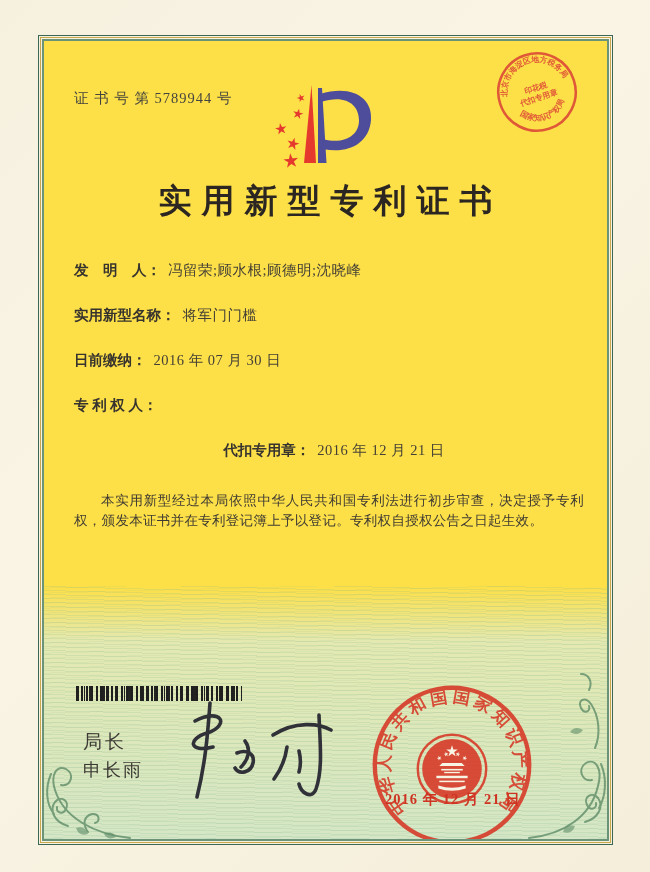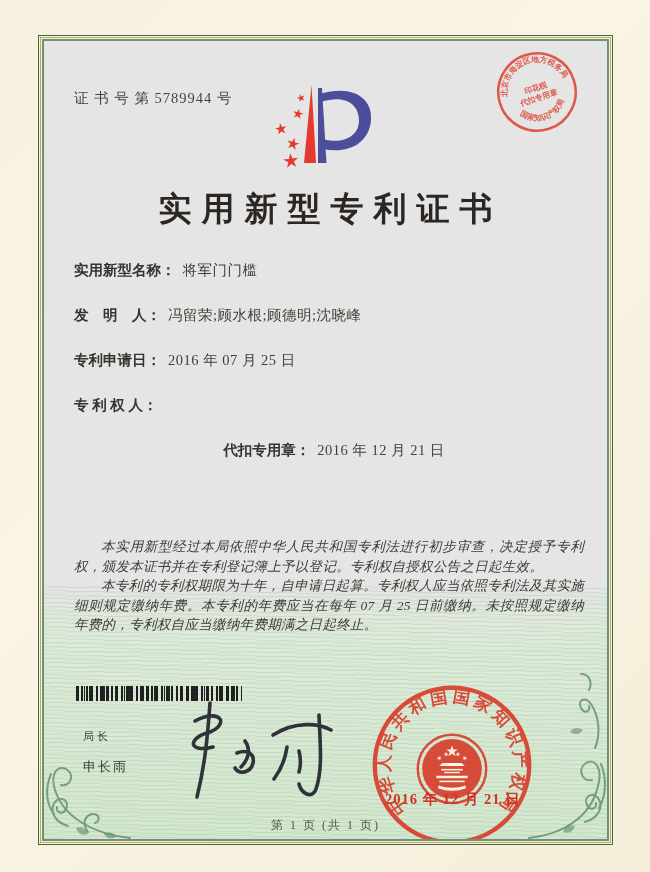--- a/index.html
+++ b/index.html
@@ -6,47 +6,47 @@
   body{
     width:650px;height:872px;position:relative;overflow:hidden;
     background:linear-gradient(135deg,#f6f1df 0%,#f9f4e4 40%,#f4eeda 100%);
     font-family:"Liberation Serif","DejaVu Serif",serif;
     -webkit-font-smoothing:antialiased;
   }
   .frame-outer{position:absolute;left:38px;top:35px;right:37px;bottom:27px;
     border:1px solid #3a6854;padding:1px;box-sizing:border-box;}
   .frame-mid{border:1px solid #c9a84b;height:100%;box-sizing:border-box;padding:1px;}
   .frame-inner{border:2px solid #6a9377;height:100%;box-sizing:border-box;position:relative;overflow:hidden;
-    background:#e5e5e5;}
+    background:#fde047;}
   
   .green-zone{position:absolute;left:0;right:0;top:545px;bottom:0;pointer-events:none;
     background:
       repeating-linear-gradient(1.5deg, rgba(126,178,138,0.18) 0 1px, rgba(255,255,255,0) 1px 4px),
       repeating-linear-gradient(-1.5deg, rgba(126,178,138,0.10) 0 1px, rgba(255,255,255,0) 1px 5px),
       linear-gradient(to bottom, rgba(224,239,219,0) 0%, rgba(219,236,212,0.75) 22%, rgba(211,231,205,0.95) 100%);}
   .cert-no{position:absolute;left:30px;top:48px;font-size:14.5px;color:#46443e;letter-spacing:1px;}
   .logo{position:absolute;left:210px;top:42px;width:122px;height:92px;}
   .tax-stamp{position:absolute;left:450px;top:8px;width:86px;height:86px;transform:rotate(-18deg);opacity:.88;}
   .title{position:absolute;left:0;right:0;top:138px;text-align:center;
-    font-size:33px;font-weight:700;color:#2b2622;letter-spacing:10px;text-indent:10px;margin:8px;}
+    font-size:33px;font-weight:700;color:#2b2622;letter-spacing:10px;text-indent:10px;margin:0;}
   .fields{position:absolute;left:30px;top:220px;width:520px;}
   .field-row{height:45px;font-size:14.5px;display:flex;align-items:flex-start;}
   .field-row:nth-child(5){height:48px;justify-content:center;}
   .f-label{color:#37332e;font-weight:700;white-space:pre;}
   .f-value{color:#443f36;margin-left:7px;letter-spacing:0.5px;}
-  .paras{position:absolute;left:30px;top:496px;width:510px;font-style:italic;}
+  .paras{position:absolute;left:30px;top:450px;width:510px;}
   .paras p{margin:0;font-size:13.5px;line-height:19.6px;color:#3f3a33;
     text-indent:2em;text-align:justify;letter-spacing:0.3px;}
   .barcode{position:absolute;left:32px;top:645px;width:166px;height:15px;
     background-image:
       repeating-linear-gradient(90deg,#1f1f1f 0 2px,rgba(0,0,0,0) 2px 5px),
       repeating-linear-gradient(90deg,#1f1f1f 0 1px,rgba(0,0,0,0) 1px 8px),
       repeating-linear-gradient(90deg,rgba(25,25,25,.95) 0 3px,rgba(0,0,0,0) 3px 13px);}
-  .director-title{position:absolute;left:39px;top:688px;font-size:11px;color:#3c3a34;letter-spacing:3px;}
-  .director-name{position:absolute;left:39px;top:717px;font-size:13px;color:#3c3a34;letter-spacing:2px;}
+  .director-title{position:absolute;left:39px;top:688px;font-size:19px;color:#3c3a34;letter-spacing:3px;}
+  .director-name{position:absolute;left:39px;top:717px;font-size:18px;color:#3c3a34;letter-spacing:2px;}
   .signature{position:absolute;left:125px;top:658px;width:185px;height:110px;}
   .seal{position:absolute;left:322px;top:638px;width:172px;height:172px;}
   .seal-date{position:absolute;left:341px;top:749px;font-size:14.5px;color:#cf3322;
     letter-spacing:1px;z-index:5;font-weight:700;white-space:nowrap;}
   .footer{position:absolute;left:0;right:0;bottom:5px;text-align:center;
     font-size:12px;color:#57554b;letter-spacing:2px;}
   .flourish{position:absolute;pointer-events:none;}
   .flourish.left{left:-2px;bottom:-3px;width:92px;height:118px;}
   .flourish.right{right:-2px;bottom:-3px;width:84px;height:172px;transform:scaleX(-1);}
   .hidden-defs{position:absolute;width:0;height:0;}
@@ -120,43 +120,42 @@
       <text class="tax-text" font-size="9" x="50" y="60" text-anchor="middle">代扣专用章</text>
       <text class="tax-text" font-size="9">
         <textPath href="#taxBottom" startOffset="50%" text-anchor="middle">国家知识产权局</textPath>
       </text>
     </svg>
 
     <h1 class="title">实用新型专利证书</h1>
 
     <div class="fields">
       <div class="field-row">
+        <span class="f-label">发　明　人：</span>
+        <span class="f-value">冯留荣;顾水根;顾德明;沈晓峰</span>
+      </div>
+      <div class="field-row">
         <span class="f-label">实用新型名称：</span>
         <span class="f-value">将军门门槛</span>
       </div>
       <div class="field-row">
-        <span class="f-label">发　明　人：</span>
-        <span class="f-value">冯留荣;顾水根;顾德明;沈晓峰</span>
-      </div>
-      <div class="field-row">
-        <span class="f-label">专利申请日：</span>
-        <span class="f-value">2016 年 07 月 25 日</span>
+        <span class="f-label">日前缴纳：</span>
+        <span class="f-value">2016 年 07 月 30 日</span>
       </div>
       <div class="field-row">
         <span class="f-label">专 利 权 人：</span>
       </div>
       <div class="field-row">
         <span class="f-label">代扣专用章：</span>
         <span class="f-value">2016 年 12 月 21 日</span>
       </div>
     </div>
 
     <div class="paras">
       <p>本实用新型经过本局依照中华人民共和国专利法进行初步审查，决定授予专利权，颁发本证书并在专利登记簿上予以登记。专利权自授权公告之日起生效。</p>
-      <p>本专利的专利权期限为十年，自申请日起算。专利权人应当依照专利法及其实施细则规定缴纳年费。本专利的年费应当在每年 07 月 25 日前缴纳。未按照规定缴纳年费的，专利权自应当缴纳年费期满之日起终止。</p>
     </div>
 
     <div class="barcode"></div>
 
     <div class="director-title">局长</div>
     <div class="director-name">申长雨</div>
 
     <svg class="signature" viewBox="0 0 185 110">
       <g stroke="#23232e" stroke-width="3.6" fill="none" stroke-linecap="round" stroke-linejoin="round" opacity="0.92">
         <path d="M26,22 C52,8 62,26 38,34 C18,40 20,54 44,48"></path>
@@ -192,17 +191,16 @@
             <rect x="-8" y="3" width="16" height="1.4"></rect>
             <path d="M-16,7 L16,7 L16,9.5 L-16,9.5 Z"></path>
             <rect x="-13" y="12" width="26" height="1.6"></rect>
             <path d="M-14,17 Q0,21.5 14,17 L14,20 Q0,24.5 -14,20 Z"></path>
           </g>
         </g>
       </g>
     </svg>
     <div class="seal-date">2016 年 12 月 21 日</div>
 
-    <div class="footer">第 1 页 (共 1 页)</div>
 
   </div>
  </div>
 </div>
 
 </body></html>

